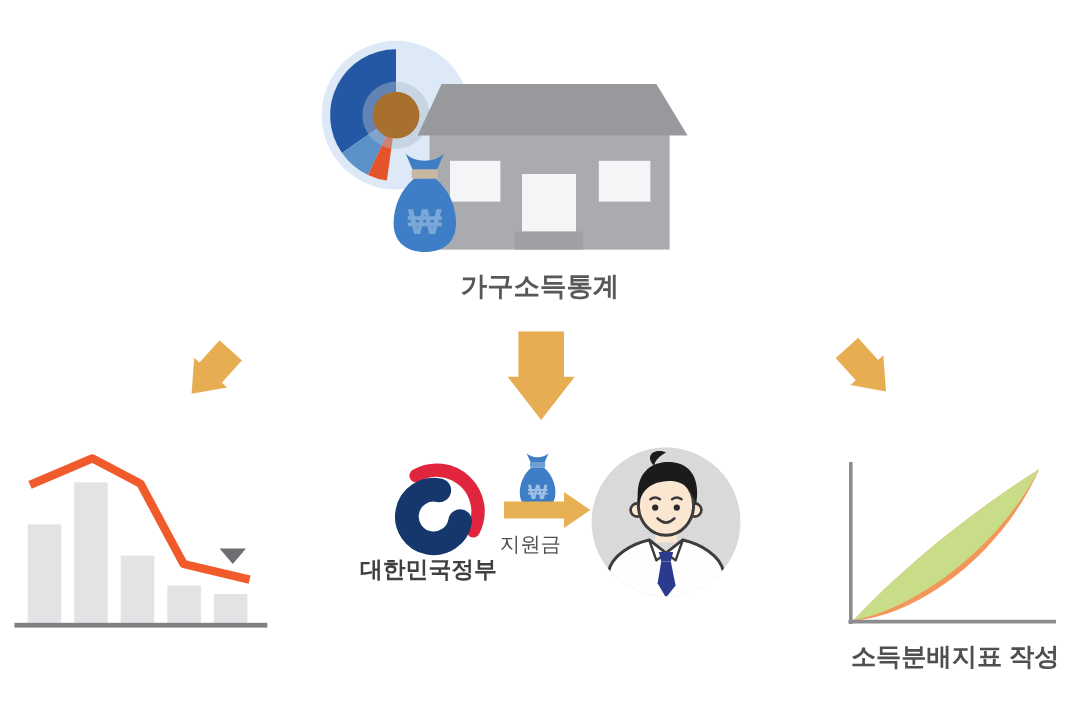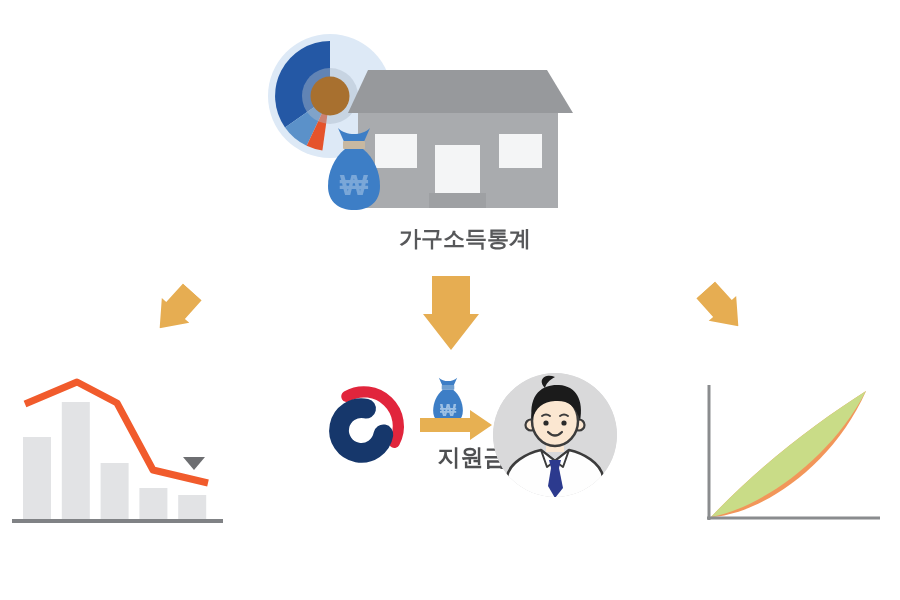--- a/index.html
+++ b/index.html
@@ -2,28 +2,28 @@
 <html><head>
 <meta charset="utf-8">
 <style>
   html,body{margin:0;padding:0;background:#ffffff;}
   .stage{
     position:relative;width:900px;height:600px;background:#ffffff;overflow:hidden;
     font-family:"Liberation Sans","DejaVu Sans",sans-serif;color:#4e4f51;
   }
   .abs{position:absolute;}
   .label{
-    font-weight:600;color:#4e4f51;text-align:center;letter-spacing:0;margin-left:30px;
+    font-weight:600;color:#4e4f51;text-align:center;letter-spacing:0;
   }
   .top-label{left:0;right:0;top:224px;font-size:22px;color:#57585a;}
   .left-label{left:8px;width:180px;top:533px;font-size:21px;}
   .center-label{left:303px;width:300px;top:533px;font-size:21px;}
   .right-label{left:696px;width:200px;top:533px;font-size:21px;}
   .gov-label{left:277px;width:160px;top:462px;font-size:19px;color:#403f41;font-weight:600;}
-  .subsidy-label{left:402px;width:80px;top:442px;font-size:23px;color:#4f5052;font-weight:700;}
+  .subsidy-label{left:402px;width:80px;top:442px;font-size:17px;color:#4f5052;font-weight:400;}
   .avatar{
     left:493px;top:373px;width:124px;height:124px;border-radius:50%;
     background:#d9d9da;overflow:hidden;
   }
   svg{display:block;}
 </style>
 </head>
 <body>
 
 <div class="stage">
@@ -75,20 +75,21 @@
       </g>
     <rect x="4" y="144" width="211" height="4" fill="#808285"></rect>
     <polyline id="income-line" fill="none" stroke="#f15b2c" stroke-width="7" stroke-linejoin="round" stroke-linecap="butt" points="17,29 69,7 109,28 145,95 200,108"></polyline>
     <polygon points="175,82 197,82 186,95" fill="#6d6e71"></polygon>
   </svg>
 
   <svg class="abs" style="left:321px;top:383px;" width="86" height="82" viewBox="0 0 100 95">
     <path d="M30,15.4 A40,40 0 0 1 85.3,68.8" fill="none" stroke="#e1253c" stroke-width="13" stroke-linecap="round"></path>
     <path d="M52.4,29.6 A26,26 0 1 0 72.6,59.5" fill="none" stroke="#16376b" stroke-width="23" stroke-linecap="round"></path>
   </svg>
+  <div class="abs label gov-label">대한민국정부</div>
 
   <svg class="abs" style="left:432px;top:374px;" width="32" height="53" viewBox="0 0 56 84">
     <path d="M12,2 C20,10 36,10 44,2 L37,18 L19,18 Z" fill="#3d7ec6"></path>
     <rect x="17" y="15" width="22" height="8" rx="1" fill="#6f9fd0"></rect>
     <path d="M19,23 C8,32 2,46 2,60 C2,76 13,84 28,84 C43,84 54,76 54,60 C54,46 48,32 37,23 Z" fill="#3d7ec6"></path>
     <text x="28" y="69" text-anchor="middle" font-size="30" font-weight="bold" fill="#9dc0e4">₩</text>
   </svg>
 
   <svg class="abs" style="left:420px;top:410px;" width="74" height="30" viewBox="0 0 74 30">
     <polygon points="0,8 50,8 50,0 72,15 50,30 50,22 0,22" fill="#e7b052"></polygon>
@@ -126,14 +127,15 @@
       <path d="M58,95 L66,95 L70,115 L62,125 L55,113 Z" fill="#2c3a8e"></path>
     </svg>
   </div>
 
   <svg class="abs" style="left:700px;top:383px;" width="185" height="142" viewBox="0 0 185 142">
     <path d="M11,134 C60,82 120,37 166,8 C132,85 58,132 11,134 Z" fill="#f2965a"></path>
     <path d="M11,134 C60,82 120,37 166,8 C130,77 60,125 11,134 Z" fill="#c9dc87"></path>
     <line x1="9" y1="2" x2="9" y2="137" stroke="#8a8c8e" stroke-width="3"></line>
     <line x1="7" y1="135" x2="180" y2="135" stroke="#8a8c8e" stroke-width="3"></line>
   </svg>
+  <div class="abs label right-label">소득분배지표 작성</div>
 
 </div>
 
 </body></html>

